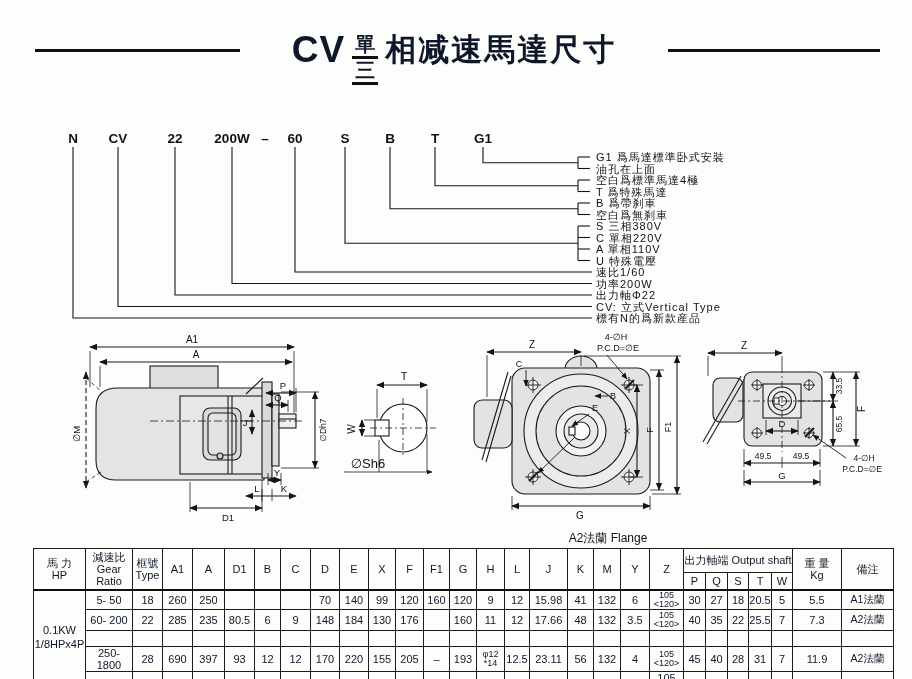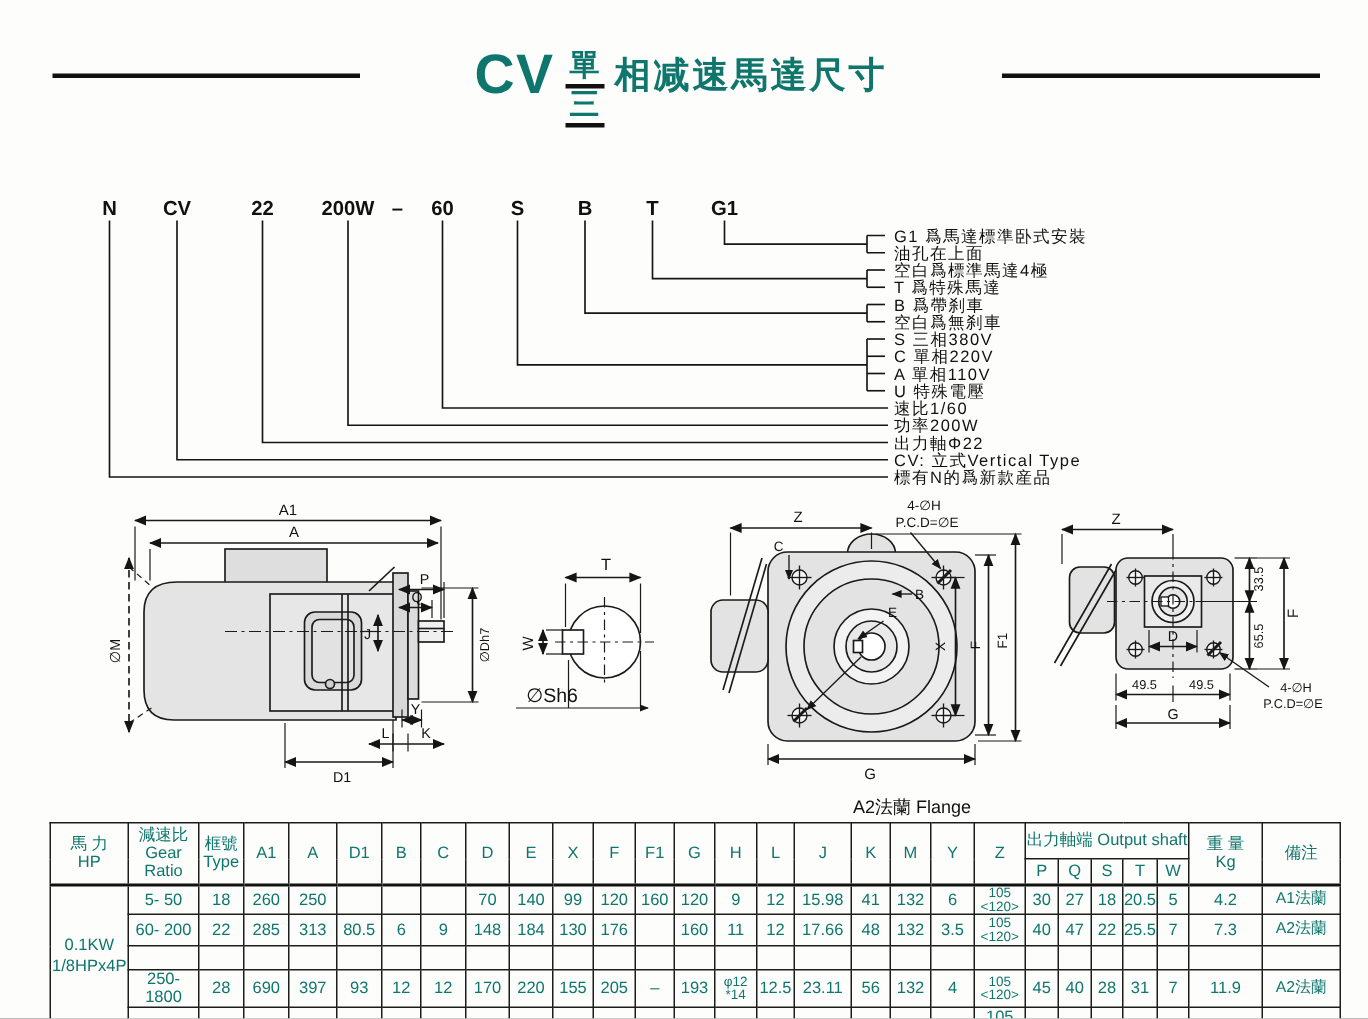--- a/index.html
+++ b/index.html
@@ -1,29 +1,29 @@
 <!DOCTYPE html>
 <html><head>
 <meta charset="utf-8">
 <style>
   html,body{margin:0;padding:0;background:#888;}
   .page{position:relative;width:912px;height:679px;background:#fdfdfb;overflow:hidden;
-        font-family:"Liberation Sans",sans-serif;color:#0f766e;}
+        font-family:"Liberation Sans",sans-serif;color:#0f172a;}
   
   .title-row{position:absolute;top:20px;left:35px;width:845px;height:60px;
              display:flex;align-items:center;}
   .rule{height:3px;background:#111;}
   .rule.left{width:205px;}
   .rule.right{width:212px;}
   .title-center{flex:1;display:flex;align-items:center;justify-content:center;gap:4px;}
   .title-cv{font-size:37px;font-weight:bold;letter-spacing:1px;}
   .phase-stack{display:inline-flex;flex-direction:column;align-items:center;
                font-size:20px;font-weight:bold;line-height:1.15;transform:translateY(9px);margin:0 3px;}
   .phase-stack span{border-bottom:3px solid #111;padding:0 3px 0px;}
-  .title-rest{font-size:24px;font-weight:bold;letter-spacing:2px;}
+  .title-rest{font-size:31px;font-weight:bold;letter-spacing:2px;}
   
   svg{position:absolute;left:0;}
   svg text{font-family:"Liberation Sans",sans-serif;fill:#111;stroke:none;}
   .callout-label{font-size:11px;letter-spacing:1px;}
   .code-txt{font-size:13.5px;font-weight:bold;}
   
   table.dim-table{position:absolute;left:33px;top:548px;border-collapse:collapse;
                   table-layout:fixed;background:#fdfdfb;}
   .dim-table th,.dim-table td{border:1px solid #1c1c1c;text-align:center;vertical-align:middle;
                   padding:0;font-size:11px;line-height:1.1;white-space:pre-line;font-weight:normal;}
@@ -432,47 +432,47 @@
           <td>41</td>
           <td>132</td>
           <td>6</td>
           <td class="two-line">105
 &lt;120&gt;</td>
           <td>30</td>
           <td>27</td>
           <td>18</td>
           <td>20.5</td>
           <td>5</td>
-          <td>4.2</td>
+          <td>5.5</td>
           <td class="note-cell">A1法蘭</td>
         </tr>
         <tr class="row-2">
           <td>60- 200</td>
           <td>22</td>
           <td>285</td>
-          <td>313</td>
+          <td>235</td>
           <td>80.5</td>
           <td>6</td>
           <td>9</td>
           <td>148</td>
           <td>184</td>
           <td>130</td>
           <td>176</td>
           <td></td>
           <td>160</td>
           <td>11</td>
           <td>12</td>
           <td>17.66</td>
           <td>48</td>
           <td>132</td>
           <td>3.5</td>
           <td class="two-line">105
 &lt;120&gt;</td>
           <td>40</td>
-          <td>47</td>
+          <td>35</td>
           <td>22</td>
           <td>25.5</td>
           <td>7</td>
           <td>7.3</td>
           <td class="note-cell">A2法蘭</td>
         </tr>
         <tr class="row-spacer">
           <td></td>
           <td></td>
           <td></td>

